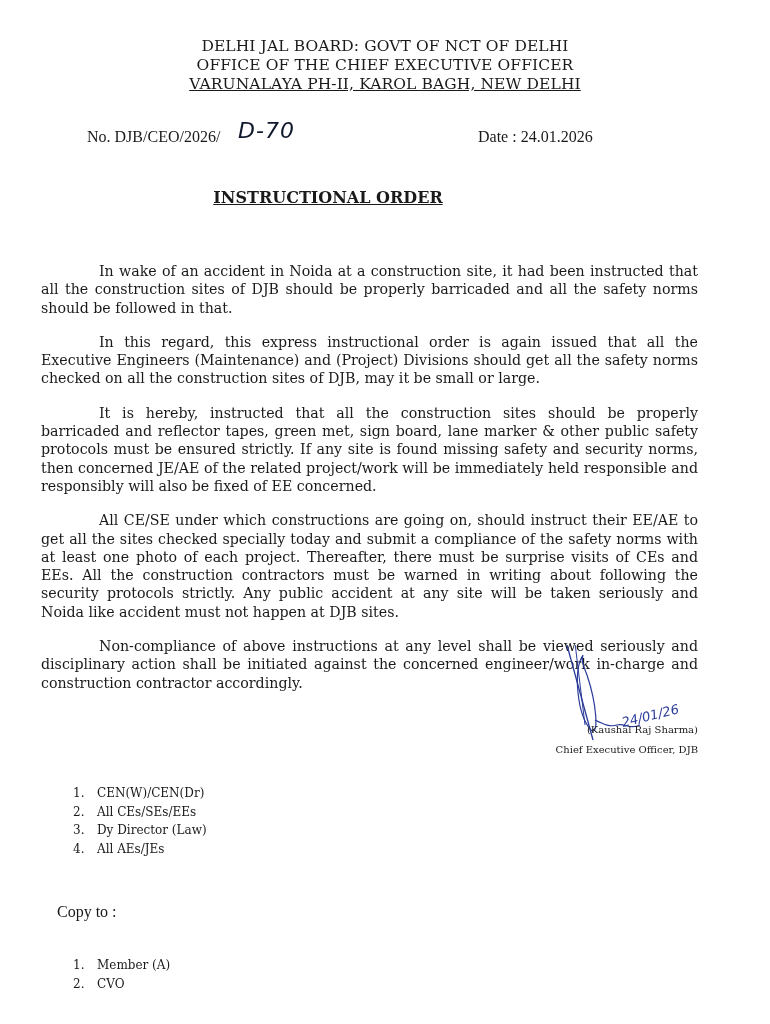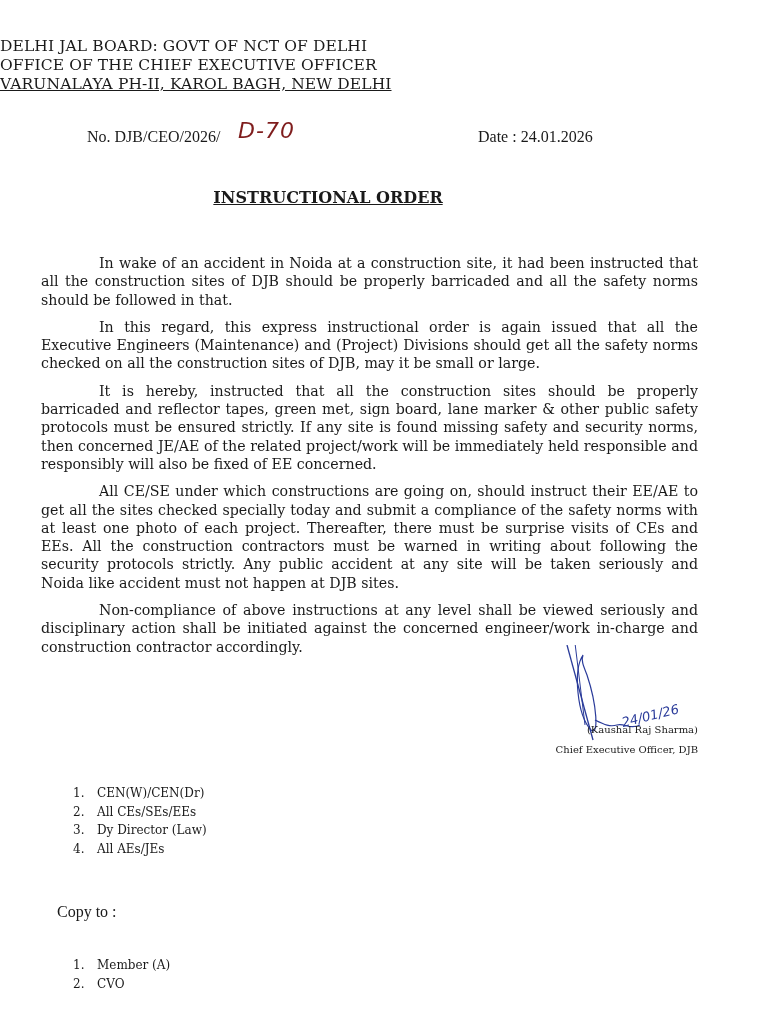--- a/index.html
+++ b/index.html
@@ -1,24 +1,24 @@
 <!DOCTYPE html>
 <html><head>
 <meta charset="utf-8">
 <style>
   html, body { margin: 0; padding: 0; background: #ffffff; }
   body { width: 770px; height: 1024px; position: relative; overflow: hidden; color: #1a1a1a; }
-  .header { position: absolute; top: 37px; left: 0; width: 770px; font-family: "DejaVu Serif", serif; font-size: 15.5px; line-height: 19px; letter-spacing: 0.1px; }
+  .header { position: absolute; top: 37px; left: 0; width: 770px; text-align: center; font-family: "DejaVu Serif", serif; font-size: 15.5px; line-height: 19px; letter-spacing: 0.1px; }
   .header .u { text-decoration: underline; }
   .refline { position: absolute; top: 128px; left: 42px; font-family: "Liberation Serif", serif; font-size: 16px; margin-left: 45px; }
-  .handno { position: absolute; top: 118px; left: 238px; font-family: "DejaVu Sans", sans-serif; font-size: 22px; color: #7f1d1d; font-style: italic; letter-spacing: 1px; }
+  .handno { position: absolute; top: 118px; left: 238px; font-family: "DejaVu Sans", sans-serif; font-size: 22px; color: #0f172a; font-style: italic; letter-spacing: 1px; }
   .date { position: absolute; top: 128px; left: 478px; font-family: "Liberation Serif", serif; font-size: 16px; text-align: right; }
   .title { position: absolute; top: 188px; left: 0; width: 644px; text-align: center; font-family: "DejaVu Serif", serif; font-weight: bold; font-size: 16px; text-decoration: underline; margin-left: 6px; }
   .body { position: absolute; left: 41px; width: 657px; font-family: "DejaVu Serif", serif; font-size: 14.2px; line-height: 18.3px; }
-  .body p { margin: 8px 0 9px 0; text-align: justify; text-indent: 58px; }
+  .body p { margin: 16px 0 9px 0; text-align: justify; text-indent: 58px; }
   .sig { position: absolute; left: 470px; top: 720px; width: 228px; text-align: right; font-family: "DejaVu Serif", serif; font-size: 10px; line-height: 20px; }
   .signature { position: absolute; left: 555px; top: 645px; }
   .list { position: absolute; left: 57px; font-family: "DejaVu Serif", serif; font-size: 12px; line-height: 18.7px; margin: 16px; padding: 0; list-style: none; }
   .list li { margin: 0; }
   .list .num { display: inline-block; width: 24px; }
   .copy { position: absolute; left: 57px; top: 903px; font-family: "Liberation Serif", serif; font-size: 16px; }
 </style>
 </head>
 <body>
 

